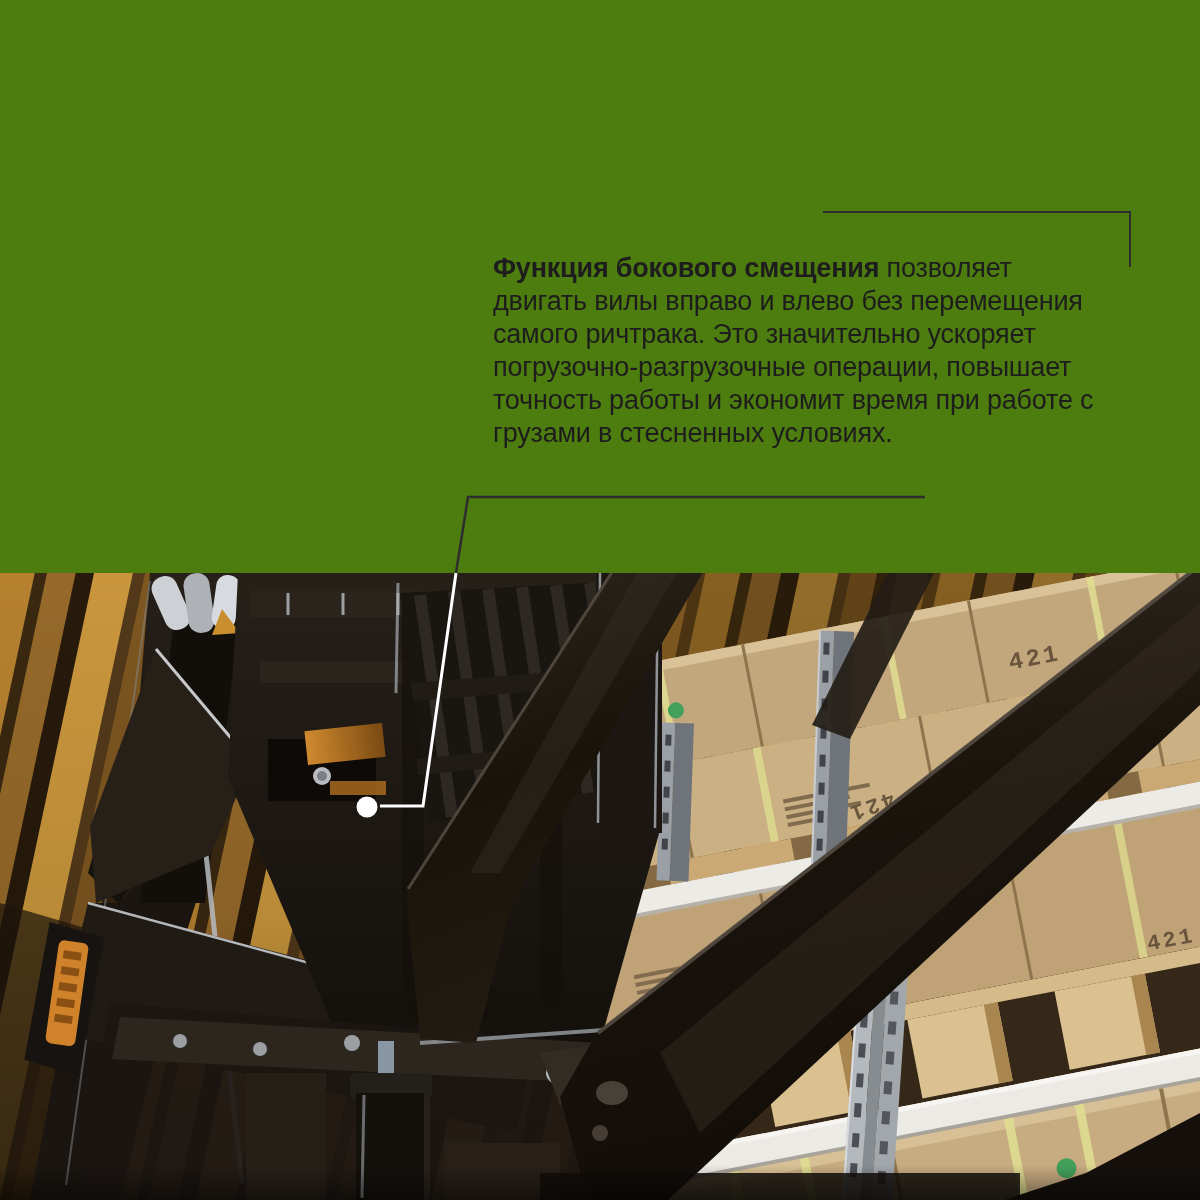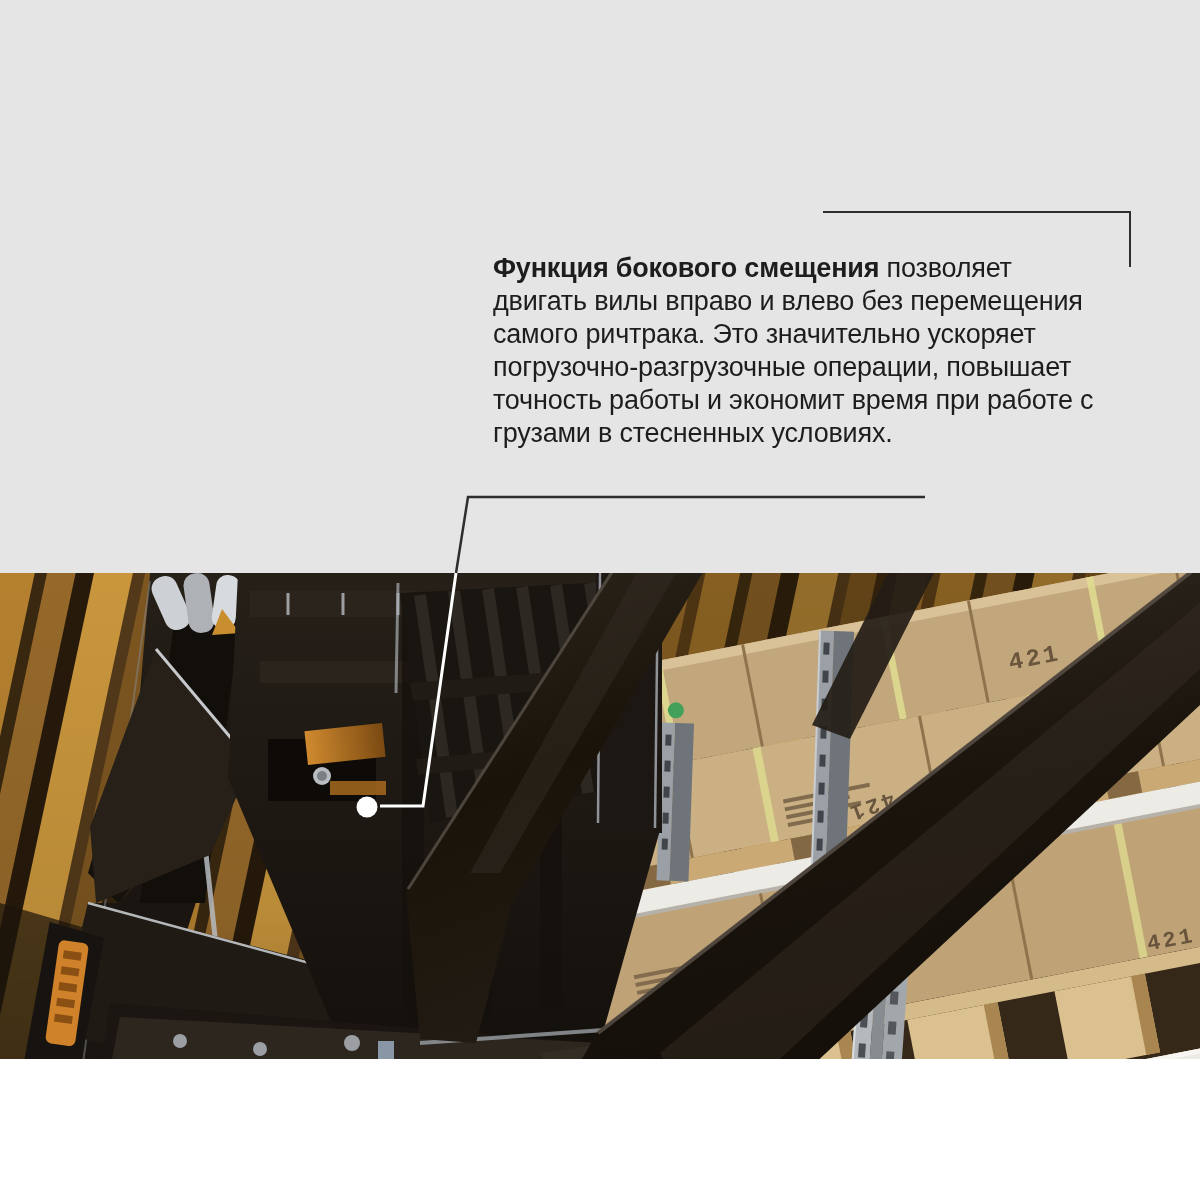--- a/index.html
+++ b/index.html
@@ -1,16 +1,16 @@
 <!DOCTYPE html>
 <html><head>
 <meta charset="utf-8">
 <style>
   html,body{margin:0;padding:0;background:#ffffff;}
-  .slide{position:relative;width:1200px;height:1059px;background:#e5e5e5;overflow:hidden;
+  .slide{position:relative;width:1200px;height:1200px;background:#4d7c0f;overflow:hidden;
          font-family:"Liberation Sans",sans-serif;}
   .corner-bracket{position:absolute;left:823px;top:211px;width:306px;height:54px;
          border-top:2px solid #2e2e2e;border-right:2px solid #2e2e2e;}
   .caption{position:absolute;left:493px;top:252px;width:656px;
          font-size:27px;line-height:33px;color:#1d1d1d;letter-spacing:-0.2px;}
   .caption .b{font-weight:700;}
   .caption .r{white-space:pre-line;}
   .photo{position:absolute;left:0;top:573px;width:1200px;height:627px;overflow:hidden;background:#6a4a1f;}
   .leader{position:absolute;left:0;top:0;width:1200px;height:1200px;pointer-events:none;}
   svg{display:block;}

